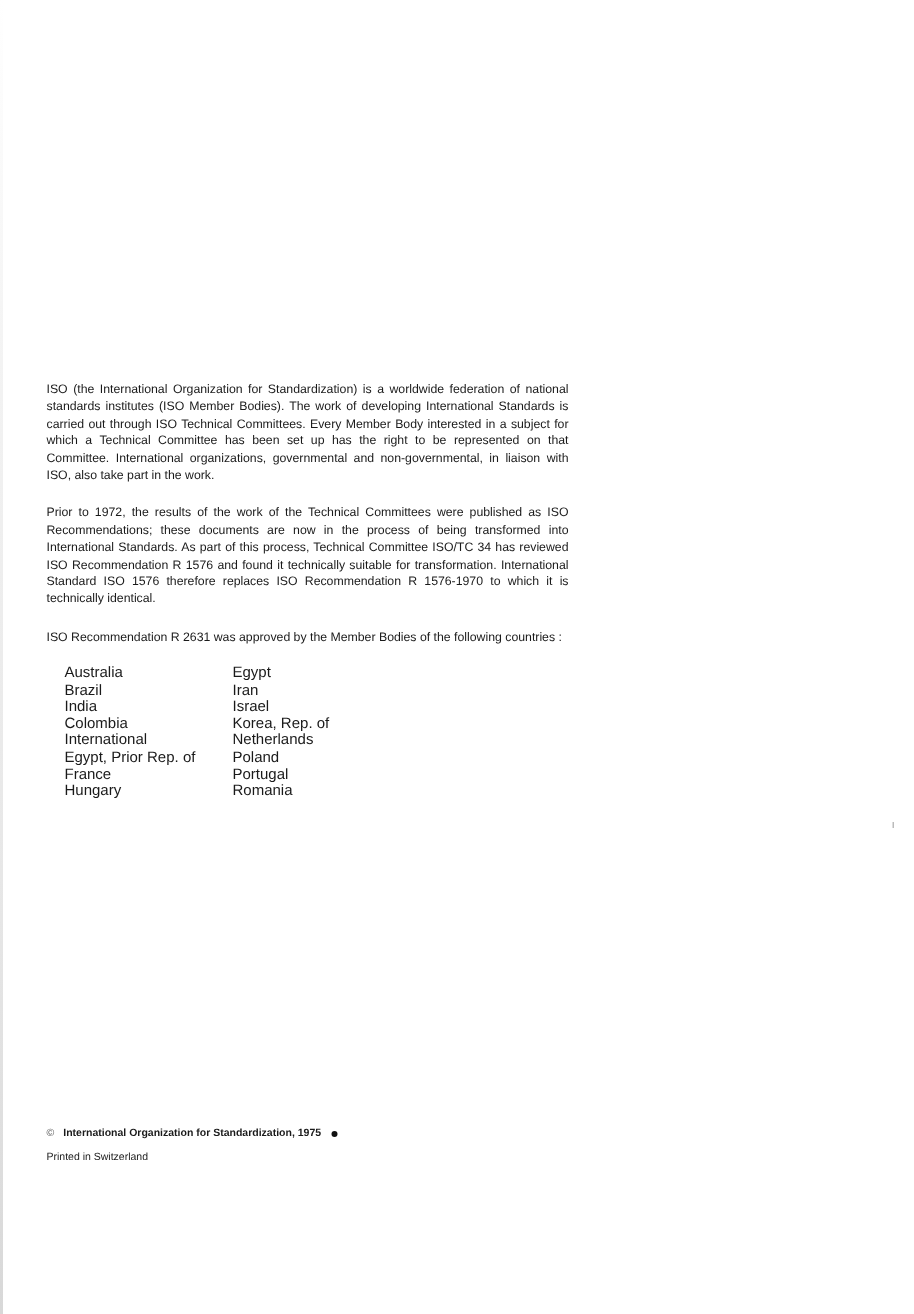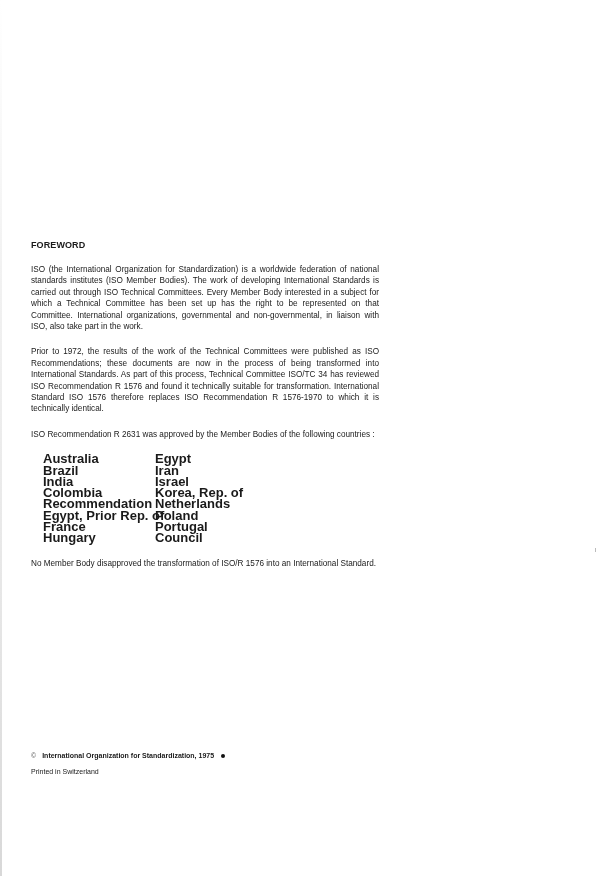--- a/index.html
+++ b/index.html
@@ -7,65 +7,63 @@
     width: 609px; height: 876px; background: #ffffff; position: relative; overflow: hidden;
     font-family: "Liberation Sans", sans-serif; color: #1a1a1a;
   }
   .edge-left {
     position: absolute; left: 0; top: 0; width: 2px; height: 876px;
     background: linear-gradient(to bottom, #ffffff 0%, #f2f2f2 30%, #e6e6e6 70%, #d8d8d8 100%);
   }
   .page { position: absolute; left: 31px; top: 240px; width: 348px; }
   .heading { font-weight: bold; font-size: 9px; letter-spacing: 0.1px; margin: 0 0 8px 0; }
   p { font-size: 8.2px; line-height: 11.4px; margin: 14px 0 10px 0; text-align: justify; text-align-last: left; }
-  .countries { display: grid; grid-template-columns: 112px 112px 140px; margin: 13px 0 11px 12px; font-size: 13px; line-height: 11.3px; font-weight: bold; }
+  .countries { display: grid; grid-template-columns: 112px 112px 140px; margin: 13px 0 11px 12px; font-size: 10px; line-height: 11.3px; }
   .col div { white-space: nowrap; }
   .footer { position: absolute; left: 31px; top: 752px; font-size: 7px; }
   .copyright { font-weight: bold; display: flex; align-items: center; gap: 6px; }
   .copyright .sym { font-weight: normal; color: #555; font-size: 7px; }
   .copyright .dot { display: inline-block; width: 4px; height: 4px; background: #111; border-radius: 50%; margin-left: 1px; }
   .printed { margin-top: 9px; font-size: 7px; }
   .speck { position: absolute; right: 13px; top: 548px; width: 1px; height: 4px; background: #bbb; }
 </style>
 </head>
 <body>
 
 <div class="edge-left"></div>
 <div class="speck"></div>
 
 <div class="page">
-  <div class="heading">FOREWORD</div>
   <p>ISO (the International Organization for Standardization) is a worldwide federation of national standards institutes (ISO Member Bodies). The work of developing International Standards is carried out through ISO Technical Committees. Every Member Body interested in a subject for which a Technical Committee has been set up has the right to be represented on that Committee. International organizations, governmental and non-governmental, in liaison with ISO, also take part in the work.</p>
   <p>Prior to 1972, the results of the work of the Technical Committees were published as ISO Recommendations; these documents are now in the process of being transformed into International Standards. As part of this process, Technical Committee ISO/TC 34 has reviewed ISO Recommendation R 1576 and found it technically suitable for transformation. International Standard ISO 1576 therefore replaces ISO Recommendation R 1576-1970 to which it is technically identical.</p>
   <p style="margin-bottom:0">ISO Recommendation R 2631 was approved by the Member Bodies of the following countries :</p>
 
   <div class="countries">
     <div class="col">
       <div>Australia</div>
       <div>Brazil</div>
       <div>India</div>
       <div>Colombia</div>
-      <div>Recommendation</div>
+      <div>International</div>
       <div>Egypt, Prior Rep. of</div>
       <div>France</div>
       <div>Hungary</div>
     </div>
     <div class="col">
       <div>Egypt</div>
       <div>Iran</div>
       <div>Israel</div>
       <div>Korea, Rep. of</div>
       <div>Netherlands</div>
       <div>Poland</div>
       <div>Portugal</div>
-      <div>Council</div>
+      <div>Romania</div>
     </div>
   </div>
 
-  <p>No Member Body disapproved the transformation of ISO/R 1576 into an International Standard.</p>
 </div>
 
 <div class="footer">
   <div class="copyright">
     <span class="sym">©</span>
     <span>International Organization for Standardization, 1975</span>
     <span class="dot"></span>
   </div>
   <div class="printed">Printed in Switzerland</div>
 </div>

